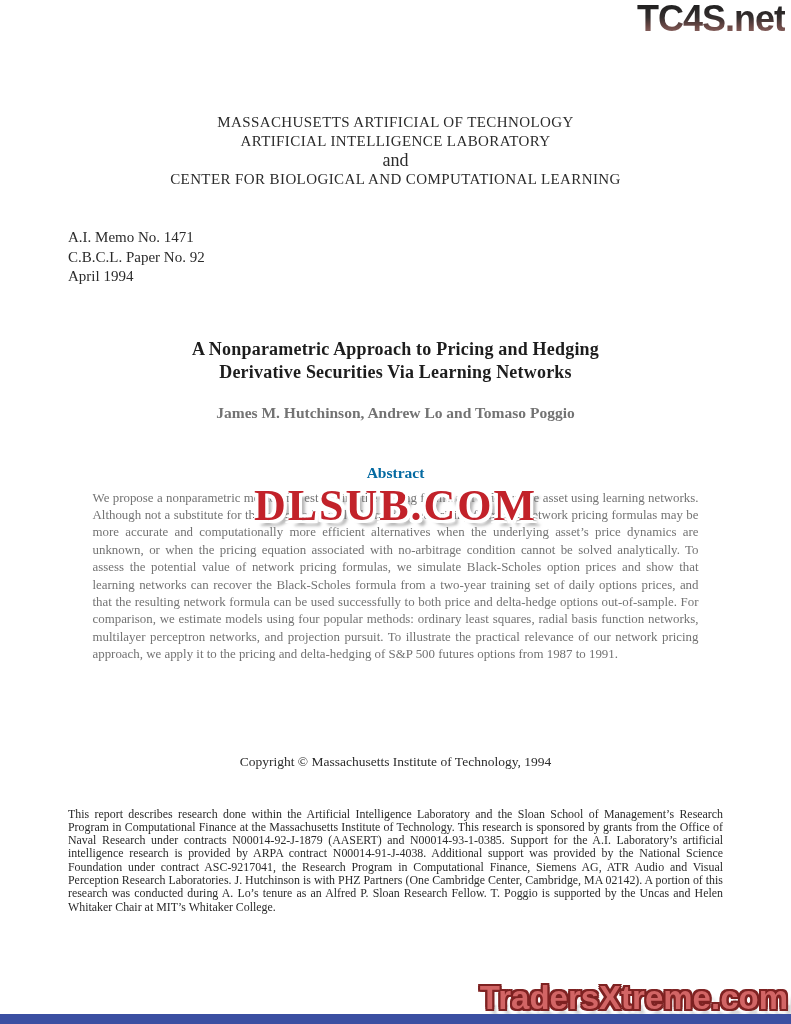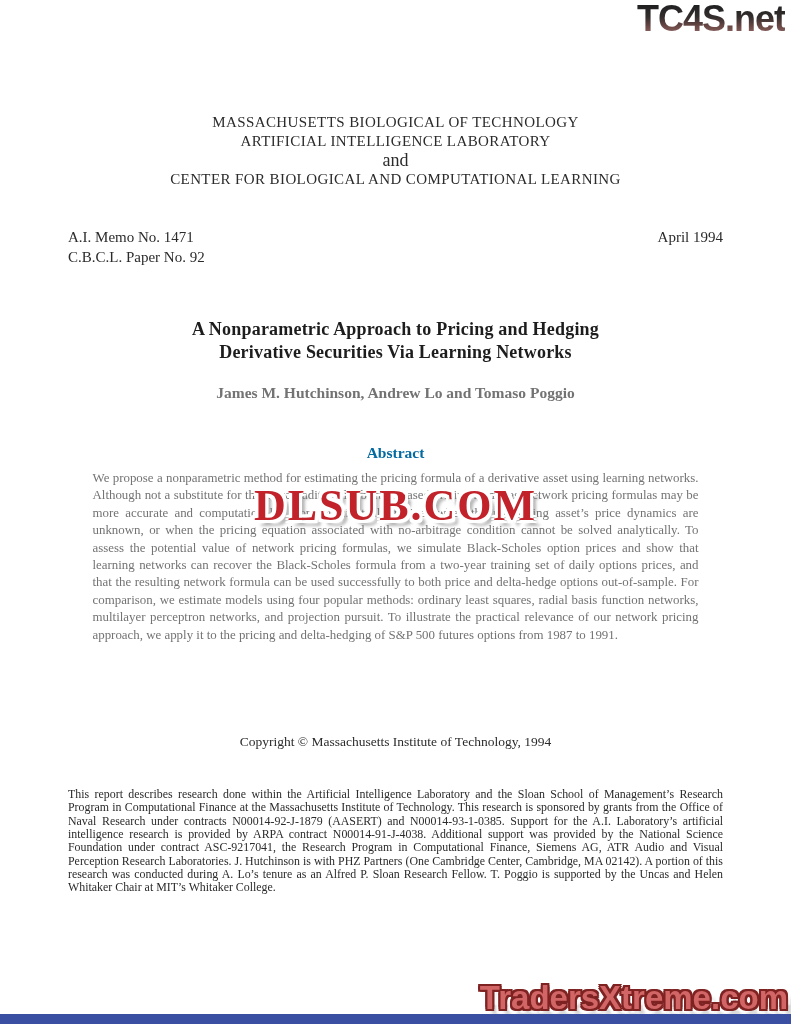--- a/index.html
+++ b/index.html
@@ -12,21 +12,21 @@
     overflow:hidden;
   }
   .page{position:absolute;inset:0;background:#fff;}
 
   
   .doc{position:absolute;left:68px;top:0;width:655px;}
 
   .institution{margin-top:113px;text-align:center;font-size:15px;line-height:19px;letter-spacing:0.4px;color:#2b2b2b;}
   .institution .and-line{font-size:18px;letter-spacing:0;}
 
-  .memo-row{display:flex;justify-content:space-between;align-items:flex-start;margin-top:39px;font-size:15px;line-height:19.5px;color:#2b2b2b;}
+  .memo-row{display:flex;justify-content:space-between;align-items:flex-start;margin-top:39px;font-size:15px;line-height:19.5px;color:#2b2b2b;flex-direction:column;}
 
   .title{margin:51px 0 0 0;text-align:center;font-size:18px;font-weight:bold;line-height:23px;color:#1d1d1d;letter-spacing:0.2px;}
   .authors{margin-top:20px;text-align:center;font-size:15.5px;font-weight:bold;color:#737373;}
 
   .abs-head{margin-top:42px;text-align:center;font-size:15.5px;font-weight:bold;color:#0369a1;}
   .abs-text{width:606px;margin:8px auto 0 auto;font-size:12.9px;line-height:17.4px;text-align:justify;color:#737373;}
 
   .copyright{margin-top:90px;text-align:center;font-size:13.5px;color:#2b2b2b;}
 
   .footer-note{margin:38px 0 0 0;font-size:11.9px;line-height:13.3px;text-align:justify;color:#2b2b2b;}
@@ -67,21 +67,21 @@
 </head>
 <body>
 
 <div class="page">
 
   <div class="wm-top">TC4S.net</div>
 
   <div class="doc">
 
     <div class="institution">
-      <div>MASSACHUSETTS BIOLOGICAL OF TECHNOLOGY</div>
+      <div>MASSACHUSETTS ARTIFICIAL OF TECHNOLOGY</div>
       <div>ARTIFICIAL INTELLIGENCE LABORATORY</div>
       <div class="and-line">and</div>
       <div>CENTER FOR BIOLOGICAL AND COMPUTATIONAL LEARNING</div>
     </div>
 
     <div class="memo-row">
       <div>
         <div>A.I. Memo No. 1471</div>
         <div>C.B.C.L. Paper No. 92</div>
       </div>

